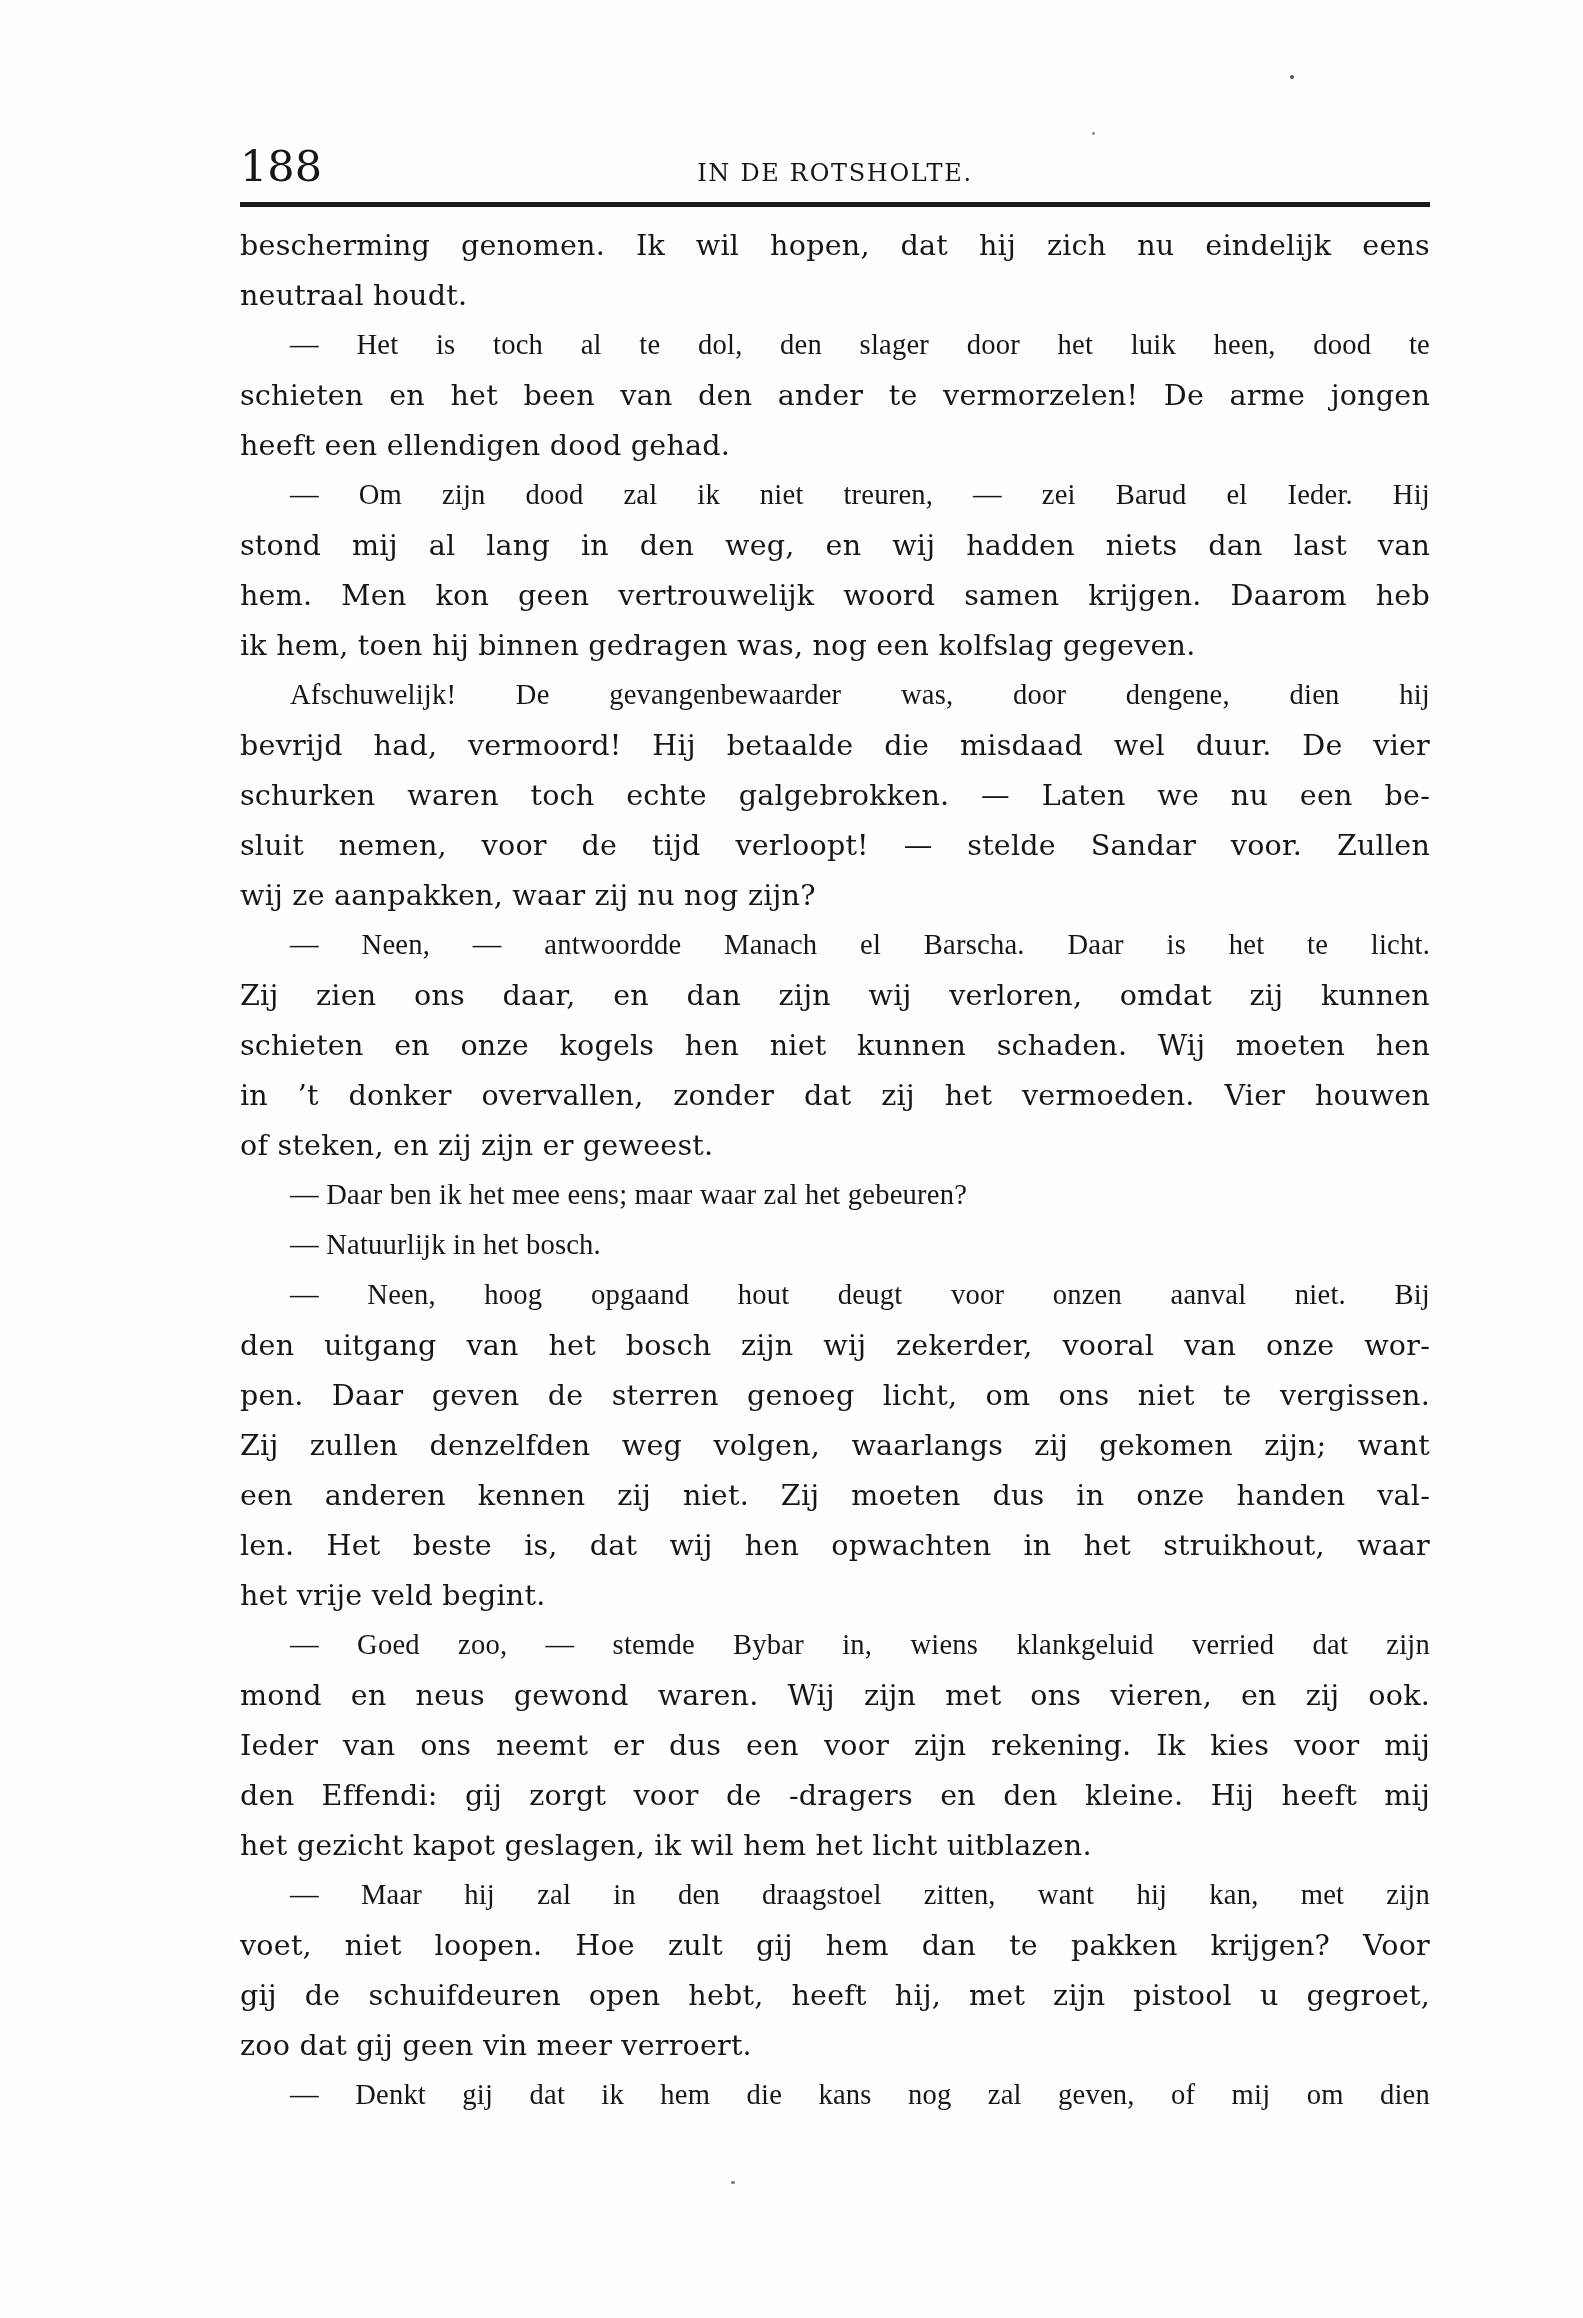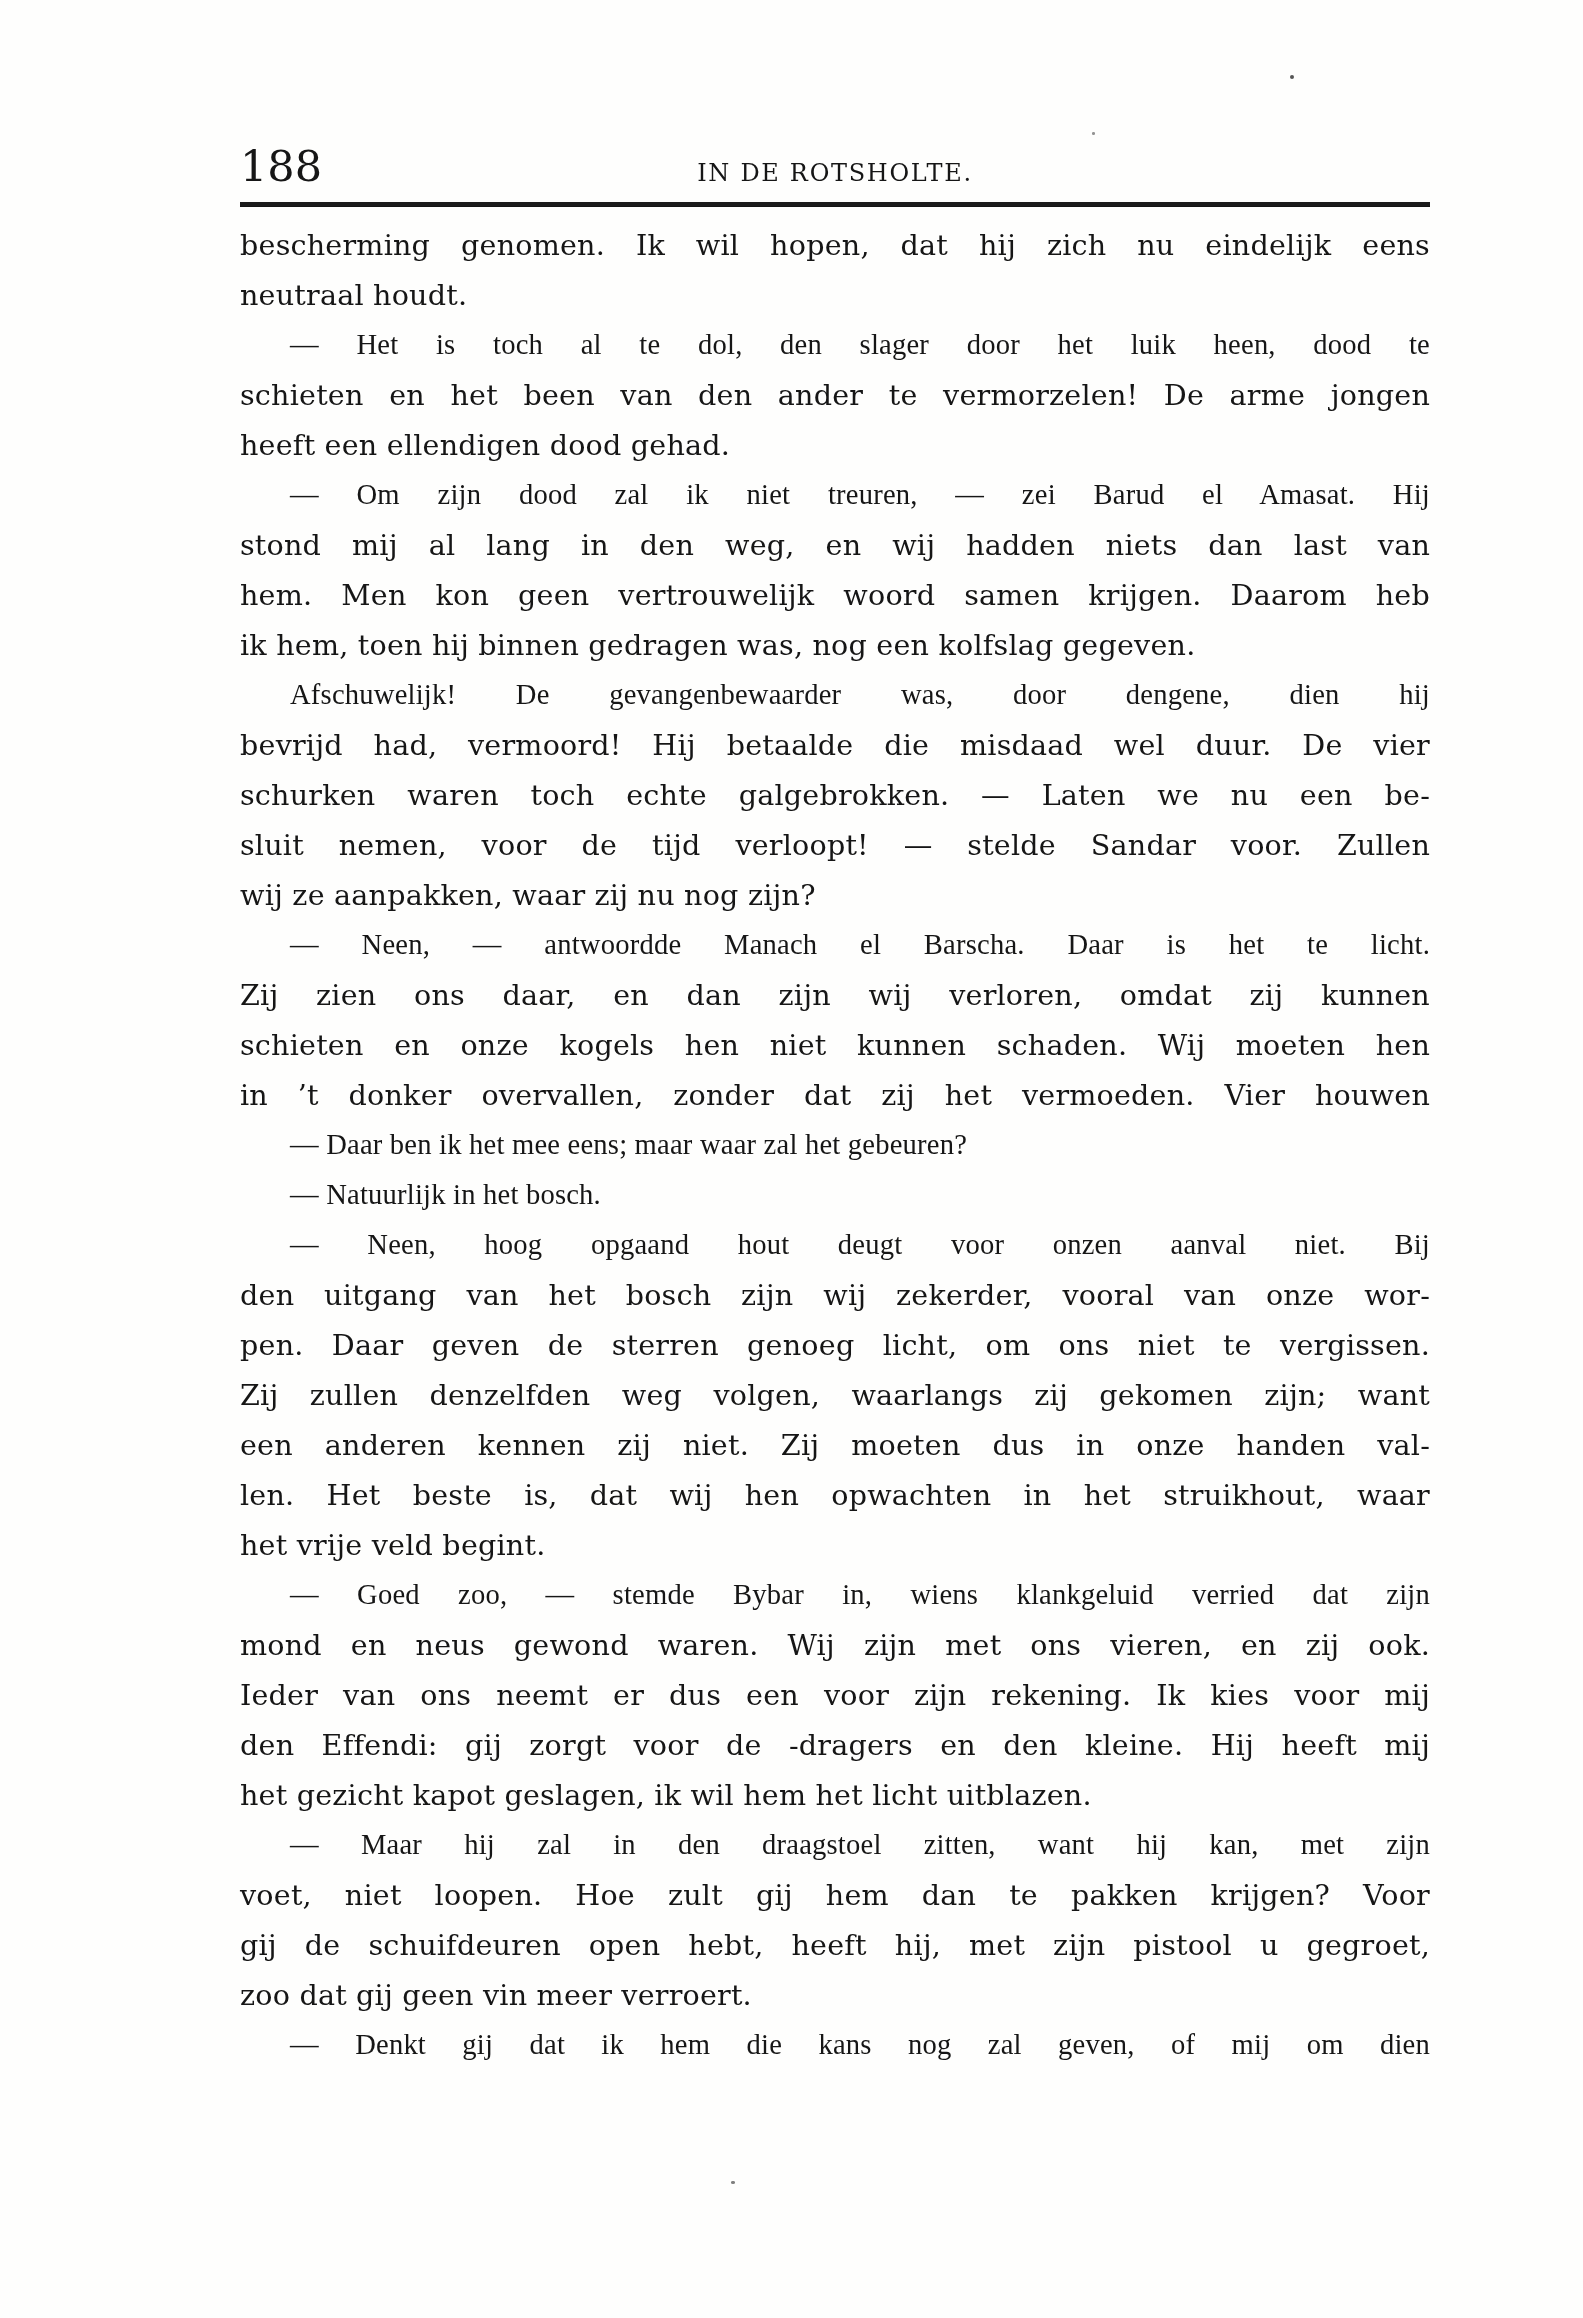--- a/index.html
+++ b/index.html
@@ -83,33 +83,34 @@
     </header>
 
     <div class="header-rule"></div>
 
     <main class="body-text">
         <div class="line">bescherming genomen. Ik wil hopen, dat hij zich nu eindelijk eens</div>
         <div class="line last">neutraal houdt.</div>
         <div class="line indent">— Het is toch al te dol, den slager door het luik heen, dood te</div>
         <div class="line">schieten en het been van den ander te vermorzelen! De arme jongen</div>
         <div class="line last">heeft een ellendigen dood gehad.</div>
-        <div class="line indent">— Om zijn dood zal ik niet treuren, — zei Barud el Amasat. Hij</div>
+        <div class="line indent">— Om zijn dood zal ik niet treuren, — zei Barud el Ieder. Hij</div>
         <div class="line">stond mij al lang in den weg, en wij hadden niets dan last van</div>
         <div class="line">hem. Men kon geen vertrouwelijk woord samen krijgen. Daarom heb</div>
         <div class="line last">ik hem, toen hij binnen gedragen was, nog een kolfslag gegeven.</div>
         <div class="line indent">Afschuwelijk! De gevangenbewaarder was, door dengene, dien hij</div>
         <div class="line">bevrijd had, vermoord! Hij betaalde die misdaad wel duur. De vier</div>
         <div class="line">schurken waren toch echte galgebrokken. — Laten we nu een be-</div>
         <div class="line">sluit nemen, voor de tijd verloopt! — stelde Sandar voor. Zullen</div>
         <div class="line last">wij ze aanpakken, waar zij nu nog zijn?</div>
         <div class="line indent">— Neen, — antwoordde Manach el Barscha. Daar is het te licht.</div>
         <div class="line">Zij zien ons daar, en dan zijn wij verloren, omdat zij kunnen</div>
         <div class="line">schieten en onze kogels hen niet kunnen schaden. Wij moeten hen</div>
         <div class="line">in ’t donker overvallen, zonder dat zij het vermoeden. Vier houwen</div>
+        <div class="line last">of steken, en zij zijn er geweest.</div>
         <div class="line indent last">— Daar ben ik het mee eens; maar waar zal het gebeuren?</div>
         <div class="line indent last">— Natuurlijk in het bosch.</div>
         <div class="line indent">— Neen, hoog opgaand hout deugt voor onzen aanval niet. Bij</div>
         <div class="line">den uitgang van het bosch zijn wij zekerder, vooral van onze wor-</div>
         <div class="line">pen. Daar geven de sterren genoeg licht, om ons niet te vergissen.</div>
         <div class="line">Zij zullen denzelfden weg volgen, waarlangs zij gekomen zijn; want</div>
         <div class="line">een anderen kennen zij niet. Zij moeten dus in onze handen val-</div>
         <div class="line">len. Het beste is, dat wij hen opwachten in het struikhout, waar</div>
         <div class="line last">het vrije veld begint.</div>
         <div class="line indent">— Goed zoo, — stemde Bybar in, wiens klankgeluid verried dat zijn</div>

